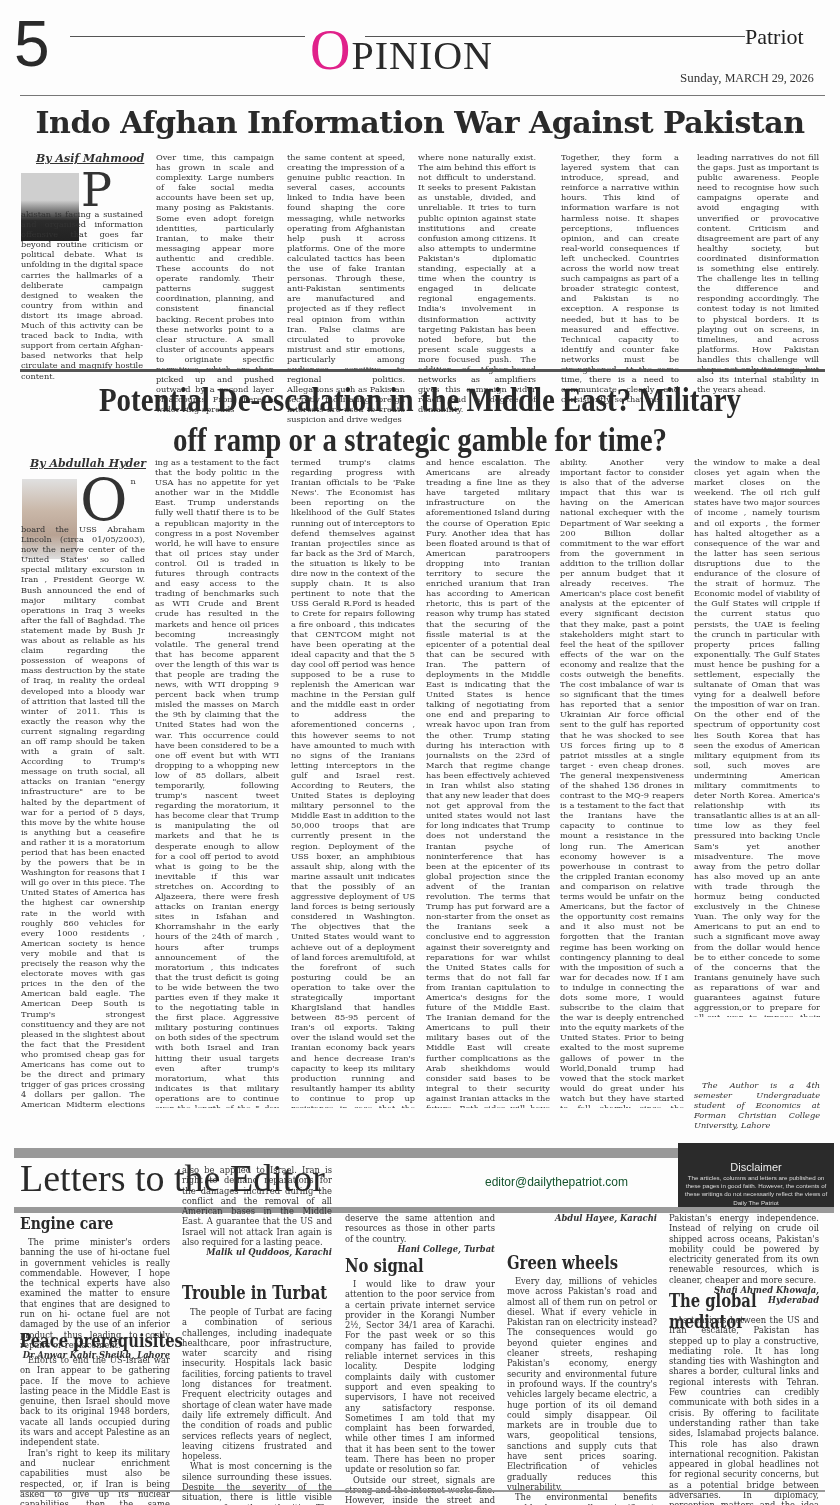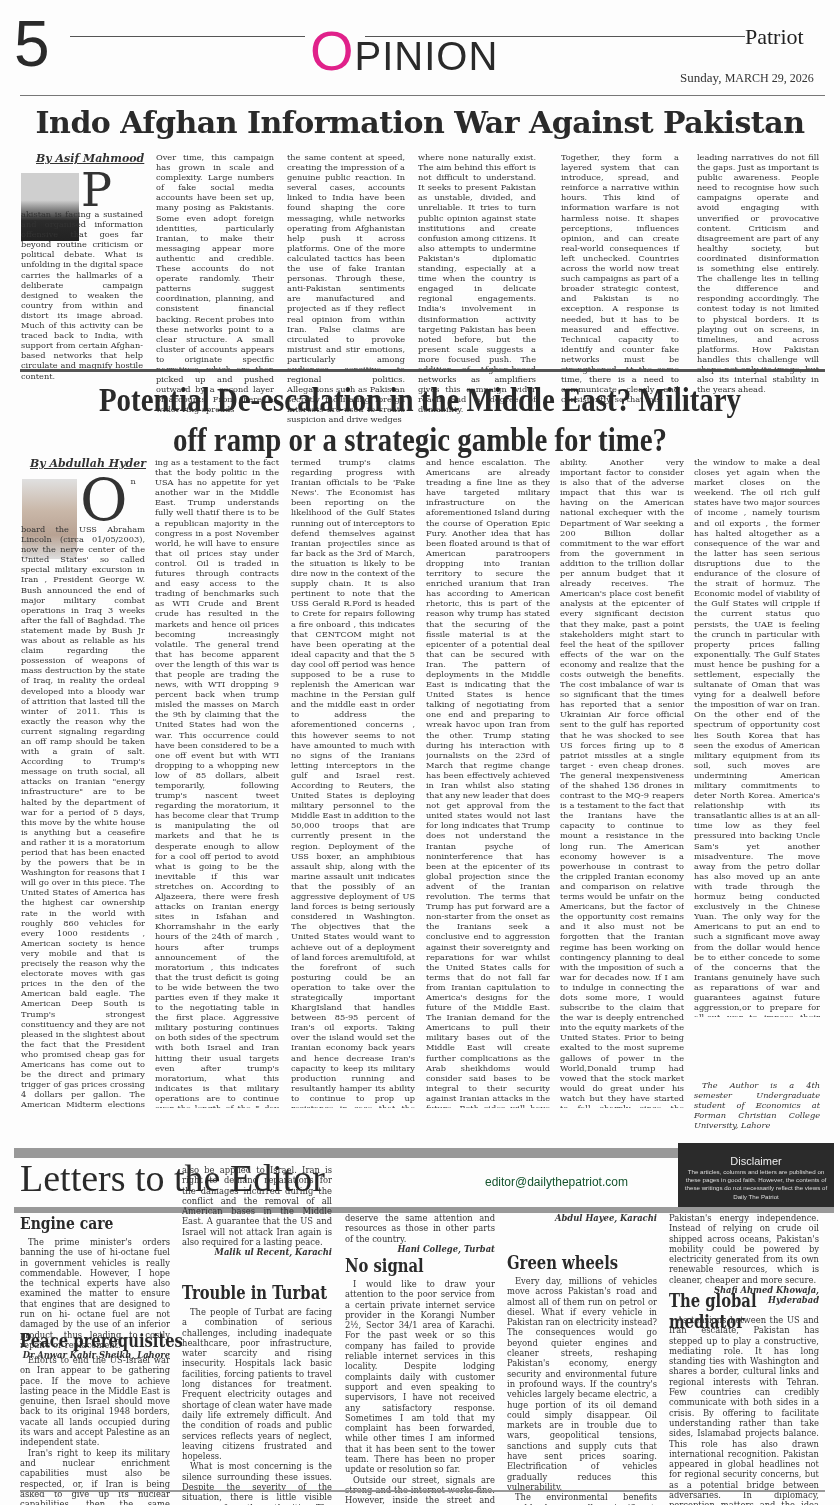--- a/index.html
+++ b/index.html
@@ -2,39 +2,39 @@
 <html><head>
 <meta charset="utf-8">
 <style>
 *{box-sizing:border-box;margin:0;padding:0}
 html,body{width:840px;height:1505px;background:#fdfdfd;overflow:hidden}
 body{font-family:"DejaVu Serif",serif;color:#222;position:relative}
 .masthead{position:absolute;left:0;top:0;width:840px;height:80px}
 .pg{position:absolute;left:14px;top:12px;font-family:"Liberation Sans",sans-serif;font-size:64px;line-height:64px;color:#2a2a2a}
 .rule1{position:absolute;left:70px;top:36px;width:235px;height:1px;background:#555}
 .rule2{position:absolute;left:365px;top:36px;width:380px;height:1px;background:#555}
-.opinion{position:absolute;left:310px;top:18px;font-family:Liberation Sans, sans-serif;font-size:40px;letter-spacing:1px;color:#2a2a2a}
+.opinion{position:absolute;left:310px;top:18px;font-family:Liberation Serif, serif;font-size:40px;letter-spacing:1px;color:#2a2a2a}
 .opinion .o{color:#e0218a;font-size:56px}
 .logo{position:absolute;left:745px;top:24px;font-family:"Liberation Serif",serif;font-size:22px;color:#222}
 .date{position:absolute;left:680px;top:70px;font-family:"Liberation Serif",serif;font-size:13px;color:#333}
 .date small{font-size:12px}
 .hr-top{position:absolute;left:20px;top:95px;width:805px;height:1px;background:#777}
 .h1{position:absolute;left:0;width:840px;text-align:center;font-family:"DejaVu Serif",serif;font-weight:bold;color:#2a2a2a}
 .h1a{top:105px;font-size:30px;letter-spacing:-0.5px}
 .h1b{top:380px;font-size:34px;line-height:40px;font-family:"Liberation Serif",serif;font-weight:bold;transform:scaleX(0.85);}
 .byline{position:absolute;font-weight:bold;font-style:italic;text-decoration:underline;font-size:11px;color:#333}
 .photo{position:absolute;background:#bbb}
 .col{position:absolute;font-size:8.2px;line-height:10.1px;text-align:justify;color:#333}
 .dropcap{float:left;font-size:46px;line-height:38px;padding-right:3px;font-family:"DejaVu Serif",serif}
 .sep{position:absolute;left:20px;width:805px;background:#555}
 .letters-bar{position:absolute;left:14px;top:1148px;width:820px;height:10px;background:#999}
 .letters-bar2{position:absolute;left:14px;top:1207px;width:820px;height:6px;background:#999}
 .letters-title{position:absolute;left:20px;top:1156px;font-family:"Liberation Serif",serif;font-size:38px;color:#2a2a2a}
 .email{position:absolute;left:485px;top:1175px;font-family:"Liberation Sans",sans-serif;font-size:12px;color:#14532d}
-.disc{position:absolute;left:678px;top:1143px;width:156px;height:70px;background:#2b2b2b;color:#ddd;text-align:center;font-family:"Liberation Sans",sans-serif;padding-top:12px}
+.disc{position:absolute;left:678px;top:1143px;width:156px;height:70px;background:#2b2b2b;color:#ddd;text-align:center;font-family:"Liberation Sans",sans-serif;padding-top:18px}
 .disc h4{font-weight:normal;font-size:11px;color:#eee}
 .disc p{font-size:6.2px;line-height:8.2px;padding:1px 4px}
 .lh{position:absolute;font-family:"DejaVu Serif",serif;font-weight:bold;font-size:17px;color:#2a2a2a;transform-origin:left;transform:scaleX(0.82)}
 .lcol{position:absolute;font-size:8.4px;line-height:10.3px;text-align:justify;color:#333}
 .lcol p{text-indent:8px}
 .sig{text-align:right;font-weight:bold;font-style:italic;text-indent:0!important}
 .bottom-rule{position:absolute;left:20px;top:1490px;width:805px;height:2px;background:#999}
 .author{font-style:italic;text-indent:8px}
 </style>
 </head>
@@ -91,21 +91,21 @@
   <p class="sig">Dr Anwar Kabir Sheikh, Lahore</p>
 </div>
 <div class="lh" style="left:20px;top:1330px;font-size:18px">Peace prerequisites</div>
 <div class="lcol" style="left:20px;top:1355px;width:150px">
   <p>Efforts to end the US-Israel war on Iran appear to be gathering pace. If the move to achieve lasting peace in the Middle East is genuine, then Israel should move back to its original 1948 borders, vacate all lands occupied during its wars and accept Palestine as an independent state.</p>
   <p>Iran's right to keep its military and nuclear enrichment capabilities must also be respected, or, if Iran is being asked to give up its nuclear capabilities, then the same conditions should</p>
 </div>
 
 <div class="lcol" style="left:182px;top:1165px;width:150px">
   <p style="text-indent:0">also be applied to Israel. Iran is right to demand reparations for the damages incurred during the conflict and the removal of all American bases in the Middle East. A guarantee that the US and Israel will not attack Iran again is also required for a lasting peace.</p>
-  <p class="sig">Malik ul Recent, Karachi</p>
+  <p class="sig">Malik ul Quddoos, Karachi</p>
 </div>
 <div class="lh" style="left:182px;top:1282px;font-size:18px">Trouble in Turbat</div>
 <div class="lcol" style="left:182px;top:1307px;width:150px">
   <p>The people of Turbat are facing a combination of serious challenges, including inadequate healthcare, poor infrastructure, water scarcity and rising insecurity. Hospitals lack basic facilities, forcing patients to travel long distances for treatment. Frequent electricity outages and shortage of clean water have made daily life extremely difficult. And the condition of roads and public services reflects years of neglect, leaving citizens frustrated and hopeless.</p>
   <p>What is most concerning is the silence surrounding these issues. Despite the severity of the situation, there is little visible response from the authorities. The people of Turbat</p>
 </div>
 
 <div class="lcol" style="left:345px;top:1213px;width:150px">
   <p style="text-indent:0">deserve the same attention and resources as those in other parts of the country.</p>
   <p class="sig">Hani College, Turbat</p>

